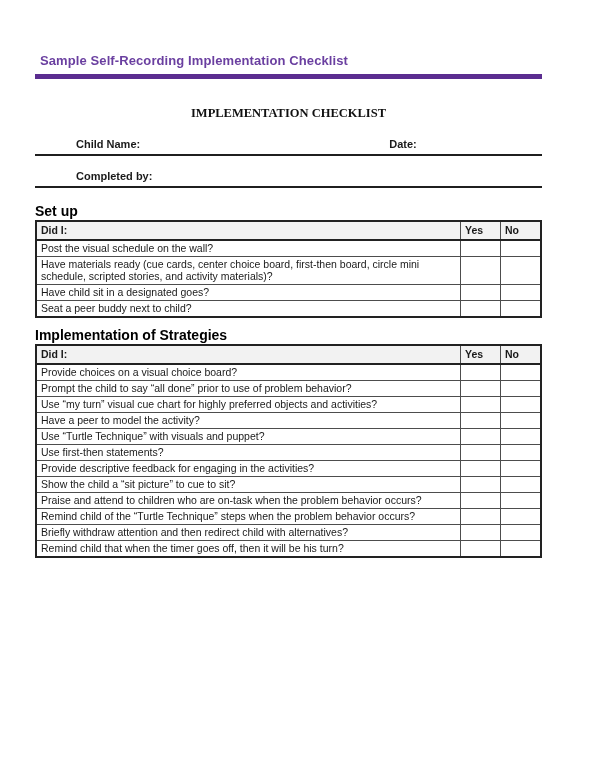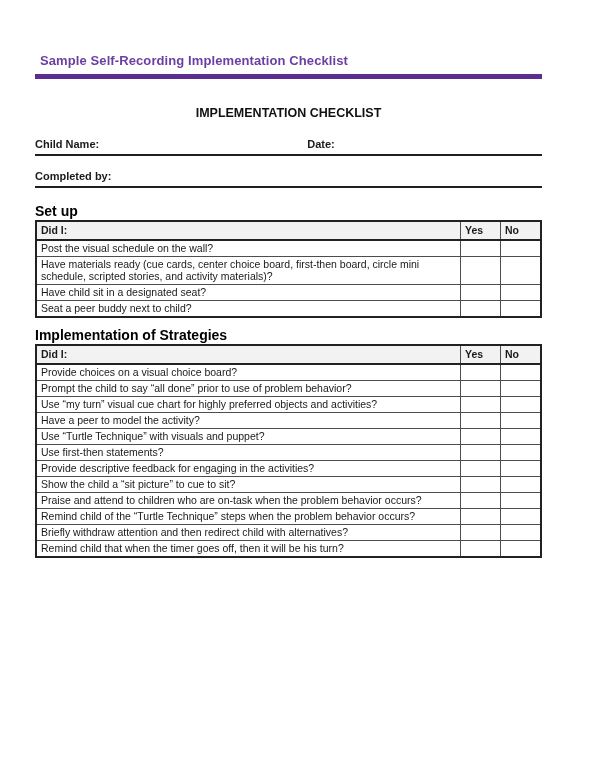--- a/index.html
+++ b/index.html
@@ -23,34 +23,36 @@
     background: #5B2D90;
     margin-top: 2px;
   }
 
   .center-heading {
     margin: 26px 0 0 0;
     text-align: center;
     font-size: 12.5px; font-weight: bold;
     color: #111;
     line-height: 16px;
+    font-family: Liberation Serif, serif;
   }
 
   .field-row {
     display: flex;
     align-items: flex-end;
     border-bottom: 2px solid #1f1f1f;
     padding-bottom: 3px;
   }
   .field-row.row1 { margin-top: 16px; }
   .field-row.row2 { margin-top: 13px; }
   .field-label {
     font-size: 11px; font-weight: bold;
     line-height: 14px;
     white-space: nowrap;
+    margin-left: 41px;
   }
   .blank { display: inline-block; height: 14px; }
   .blank.mid { width: 208px; }
   .blank.grow { flex: 1; }
 
   .section-title {
     margin: 16px 0 0 0;
     font-size: 14px; font-weight: bold;
     line-height: 15px;
     color: #000000;
@@ -118,21 +120,21 @@
           <td class="q">Post the visual schedule on the wall?</td>
           <td class="yn"></td>
           <td class="yn"></td>
         </tr>
         <tr>
           <td class="q">Have materials ready (cue cards, center choice board, first-then board, circle mini schedule, scripted stories, and activity materials)?</td>
           <td class="yn"></td>
           <td class="yn"></td>
         </tr>
         <tr>
-          <td class="q">Have child sit in a designated seat?</td>
+          <td class="q">Have child sit in a designated goes?</td>
           <td class="yn"></td>
           <td class="yn"></td>
         </tr>
         <tr>
           <td class="q">Seat a peer buddy next to child?</td>
           <td class="yn"></td>
           <td class="yn"></td>
         </tr>
       </tbody>
   </table>

